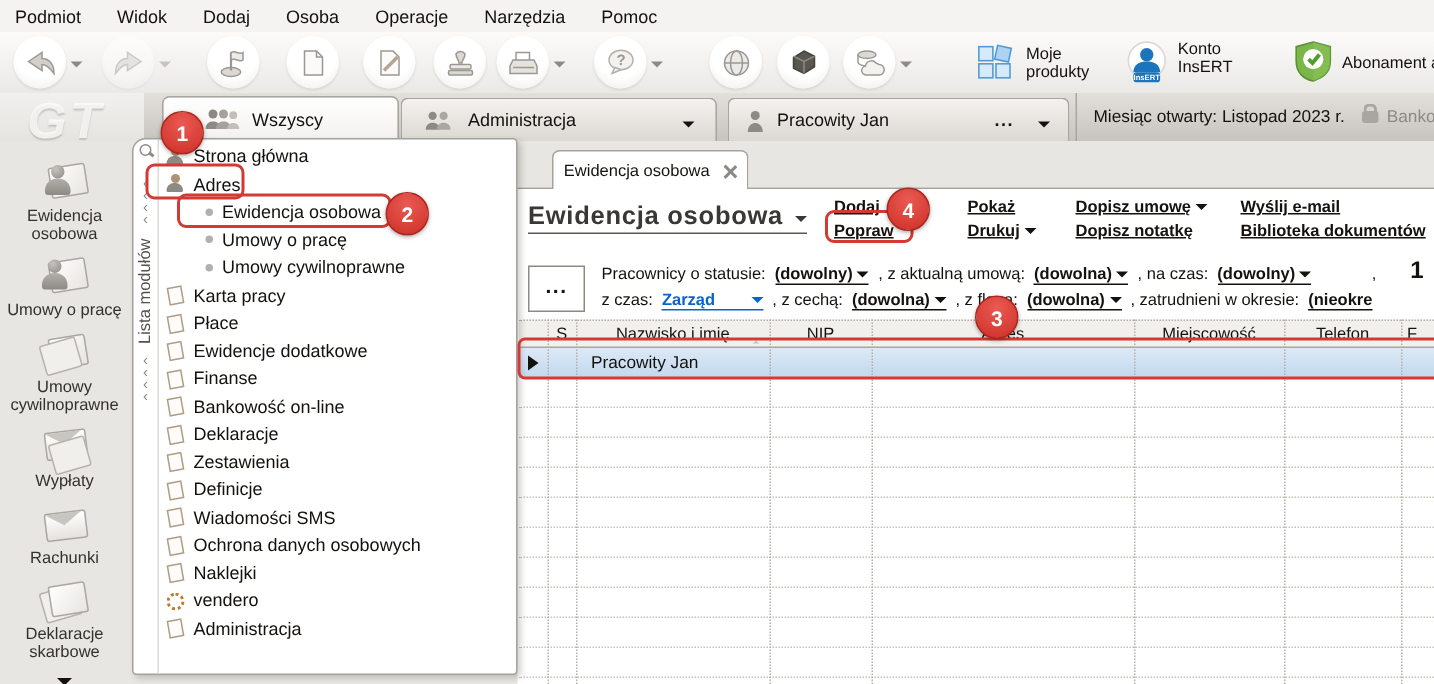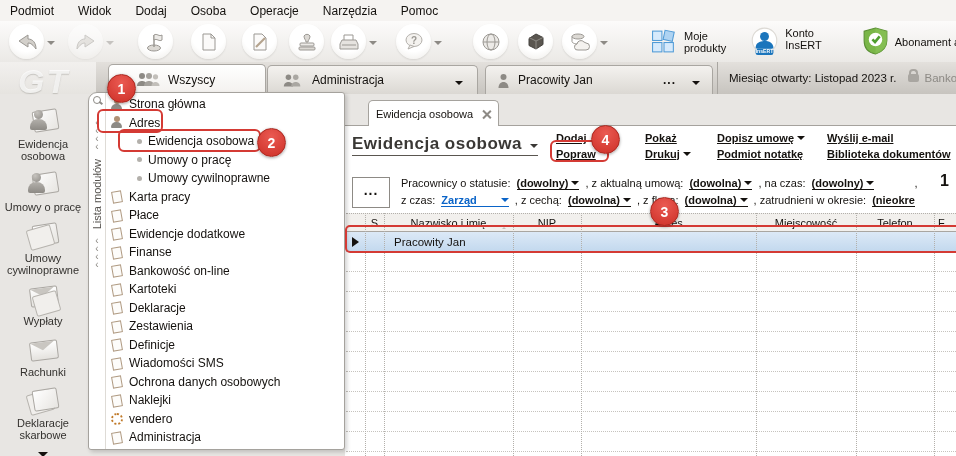--- a/index.html
+++ b/index.html
@@ -411,24 +411,20 @@
         <div class="trow">
             <span class="ti ti-page"></span>
             <span>Finanse</span>
           </div>
         <div class="trow">
             <span class="ti ti-page"></span>
             <span>Bankowość on-line</span>
           </div>
         <div class="trow">
             <span class="ti ti-page"></span>
-            <span>Kartoteki</span>
-          </div>
-        <div class="trow">
-            <span class="ti ti-page"></span>
             <span>Deklaracje</span>
           </div>
         <div class="trow">
             <span class="ti ti-page"></span>
             <span>Zestawienia</span>
           </div>
         <div class="trow">
             <span class="ti ti-page"></span>
             <span>Definicje</span>
           </div>
@@ -483,21 +479,21 @@
               <span>Drukuj</span>
               <span class="acaret"></span>
             </span>
         </div>
         <div class="acol ac3">
           <span class="alink">
               <span>Dopisz umowę</span>
               <span class="acaret"></span>
             </span>
           <span class="alink">
-              <span>Podmiot notatkę</span>
+              <span>Dopisz notatkę</span>
             </span>
         </div>
         <div class="acol ac4">
           <span class="alink">
               <span>Wyślij e-mail</span>
             </span>
           <span class="alink">
               <span>Biblioteka dokumentów</span>
             </span>
         </div>

